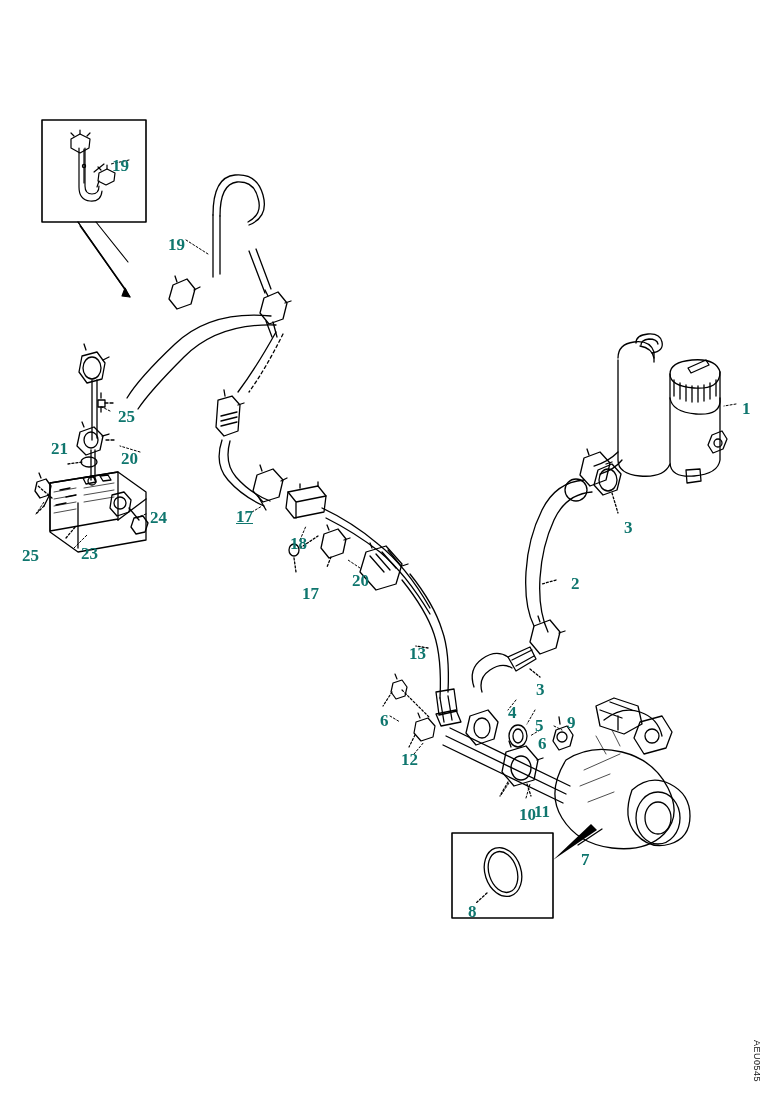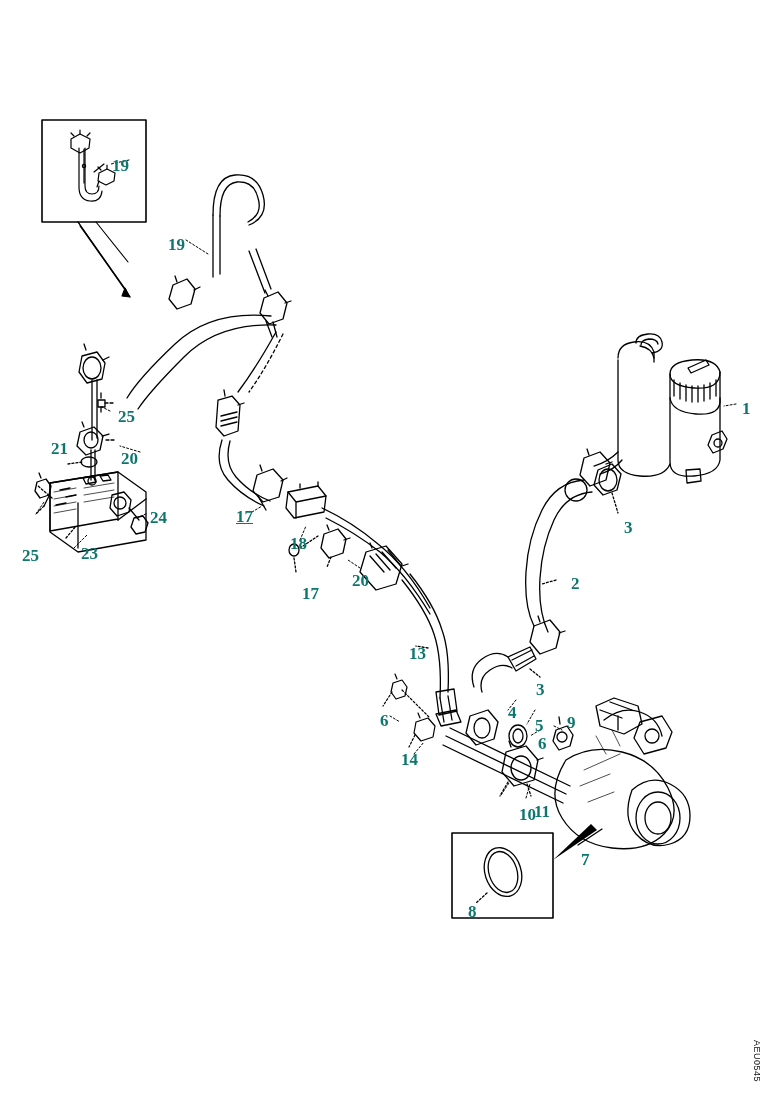--- a/index.html
+++ b/index.html
@@ -302,21 +302,21 @@
   <div class="lbl" style="left:536px;top:681px;">3</div>
   <div class="lbl" style="left:508px;top:704px;">4</div>
   <div class="lbl" style="left:535px;top:717px;">5</div>
   <div class="lbl" style="left:380px;top:712px;">6</div>
   <div class="lbl" style="left:538px;top:735px;">6</div>
   <div class="lbl" style="left:581px;top:851px;">7</div>
   <div class="lbl" style="left:468px;top:903px;">8</div>
   <div class="lbl" style="left:567px;top:714px;">9</div>
   <div class="lbl" style="left:519px;top:806px;">10</div>
   <div class="lbl" style="left:494px;top:803px;margin-left:40px;">11</div>
-  <div class="lbl" style="left:401px;top:751px;">14</div>
+  <div class="lbl" style="left:401px;top:751px;">12</div>
   <div class="lbl" style="left:409px;top:645px;text-align:right;">13</div>
   <div class="lbl" style="left:290px;top:535px;">18</div>
   <div class="lbl" style="left:352px;top:572px;">20</div>
   <div class="lbl" style="left:302px;top:585px;">17</div>
   <div class="lbl" style="left:236px;top:508px;text-decoration:underline;">17</div>
   <div class="lbl" style="left:168px;top:236px;">19</div>
   <div class="lbl" style="left:112px;top:157px;">19</div>
   <div class="lbl" style="left:121px;top:450px;">20</div>
   <div class="lbl" style="left:51px;top:440px;text-align:right;">21</div>
   <div class="lbl" style="left:118px;top:408px;">25</div>

